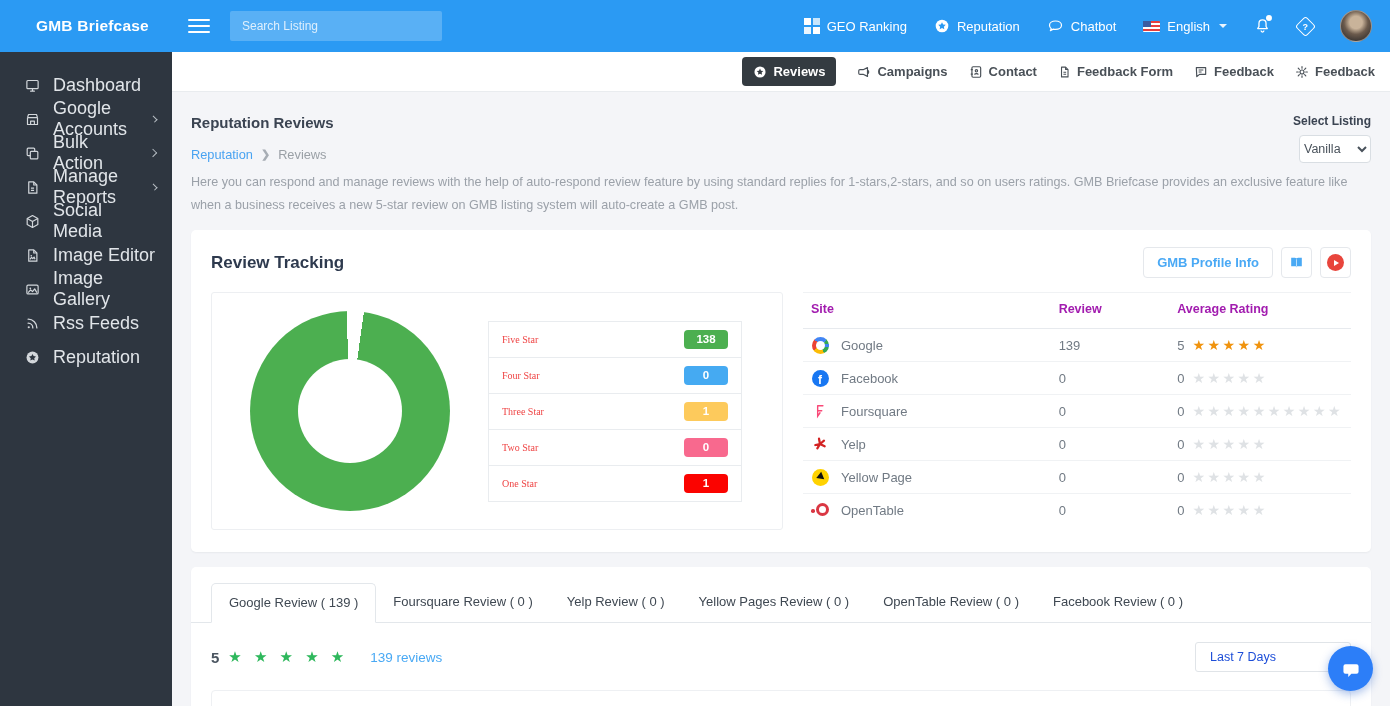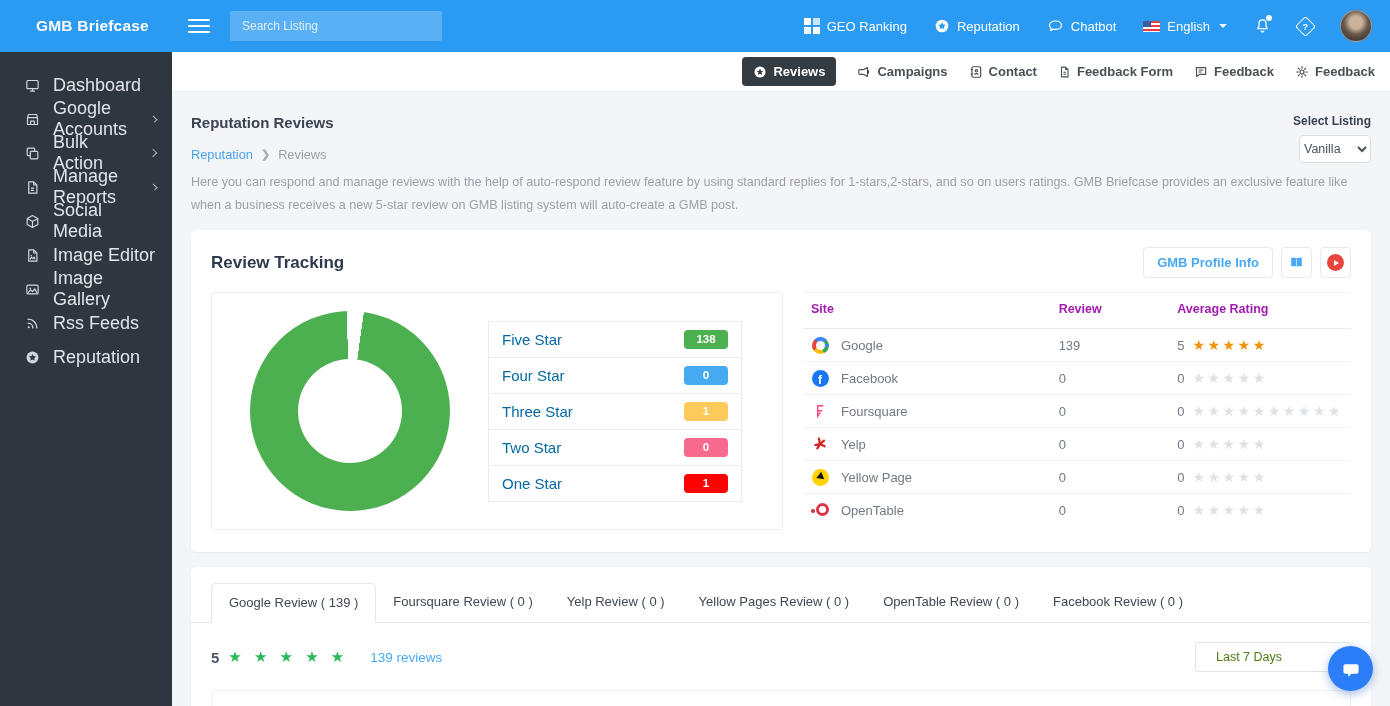--- a/index.html
+++ b/index.html
@@ -76,21 +76,21 @@
   .c1body { display:flex; gap:20px; margin-top:14px; }
   .chartpanel { width:572px; height:238px; border:1px solid #edeff2; border-radius:3px;
     display:flex; align-items:center; flex:none; }
   .donut { width:200px; height:200px; border-radius:50%; margin-left:38px; position:relative; flex:none;
     background:conic-gradient(#ffffff 0deg 8deg, #4caf50 8deg 358deg, #ffffff 358deg 360deg); }
   .donut::after { content:""; position:absolute; inset:24%; background:#fff; border-radius:50%; }
   .legend { width:254px; margin-left:38px; }
   .lrow { height:37px; border:1px solid #e9ecef; margin-top:-1px; display:flex; align-items:center;
     justify-content:space-between; padding:0 13px; }
   .lrow:first-child { margin-top:0; }
-  .llabel { font-size:15px; color:#0369a1; }
+  .llabel { font-size:10px; color:#ef4444;font-family:Liberation Serif, serif; }
   .badge { min-width:44px; text-align:center; padding:3.5px 0; border-radius:4px; color:#fff;
     font-size:11.5px; font-weight:bold; }
   .b0 { background:#4caf50; } .b1 { background:#45aaf2; } .b2 { background:#fdca5c; }
   .b3 { background:#f8698e; } .b4 { background:#fb0300; }
 
   .sitetable { flex:1; }
   table { width:100%; border-collapse:collapse; }
   th { text-align:left; font-size:12.5px; color:#a21caf; padding:9px 8px 12px; border-top:1px solid #f0f2f4;
     border-bottom:1px solid #e7eaee; }
   td { padding:7px 8px; border-bottom:1px solid #f0f2f4; font-size:13px; color:#717a84; }
@@ -118,21 +118,21 @@
   
   .card2 { margin-top:15px; padding-bottom:40px; }
   .tabs { display:flex; padding:16px 20px 0; border-bottom:1px solid #e3e7eb; }
   .tab { padding:11px 17px 12px; font-size:13px; color:#3f4852; cursor:pointer; white-space:nowrap; }
   .tab.active { background:#fff; border:1px solid #e3e7eb; border-bottom:1px solid #fff; border-radius:5px 5px 0 0; margin-bottom:-1px; }
   .sumrow { display:flex; align-items:center; padding:19px 20px 14px; }
   .sum-score { font-size:15px; color:#4a5560; font-weight:bold; }
   .sum-stars { color:#2eb85c; font-size:15px; letter-spacing:4px; margin-left:9px; }
   .sum-link { color:#49a9f4; font-size:13.5px; margin-left:22px; cursor:pointer; }
   .sum-period { margin-left:auto; width:156px; height:30px; border:1px solid #e0e4e8; border-radius:3px;
-    font-size:12.5px; color:#4d7c0f; background:#fff; padding:0 16px; font-family:inherit; }
+    font-size:12.5px; color:#1d4ed8; background:#fff; padding:0 10px; font-family:inherit; }
   .review-stub { margin:4px 20px 0; border:1px solid #eef0f3; border-radius:4px; height:90px; padding:17px 0 0 44px; }
 
   
   .chatfab { position:fixed; right:17px; bottom:15px; width:45px; height:45px; border-radius:50%;
     background:#2c7ef8; box-shadow:0 3px 10px rgba(30,90,200,.4); display:flex; align-items:center;
     justify-content:center; cursor:pointer; z-index:50; }
 
   svg { display:block; }
 </style>
 </head>

